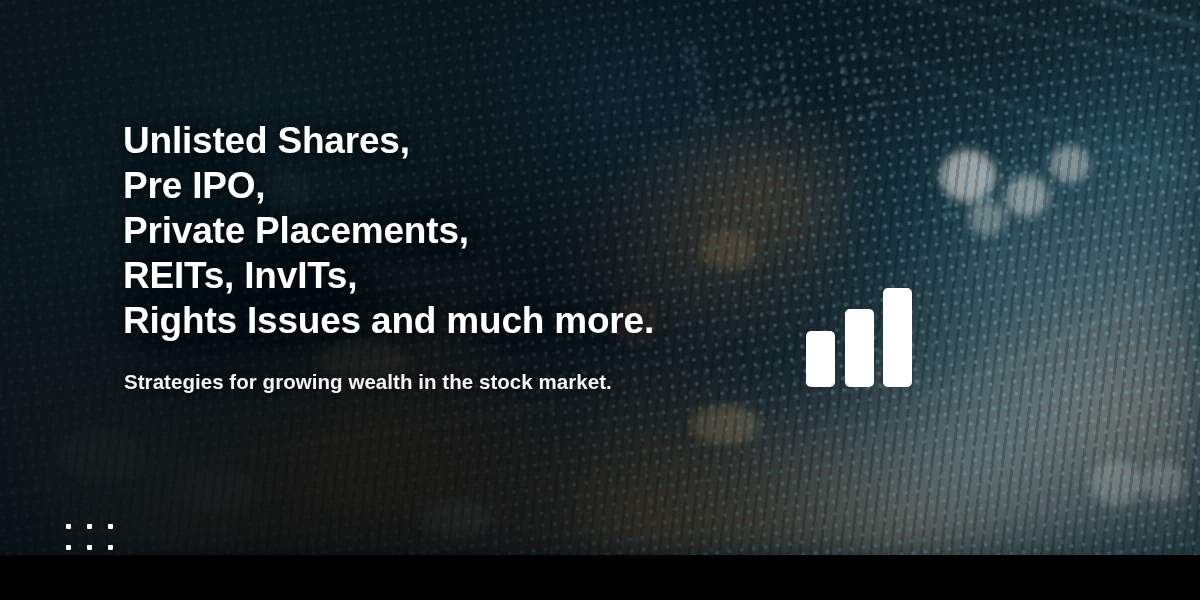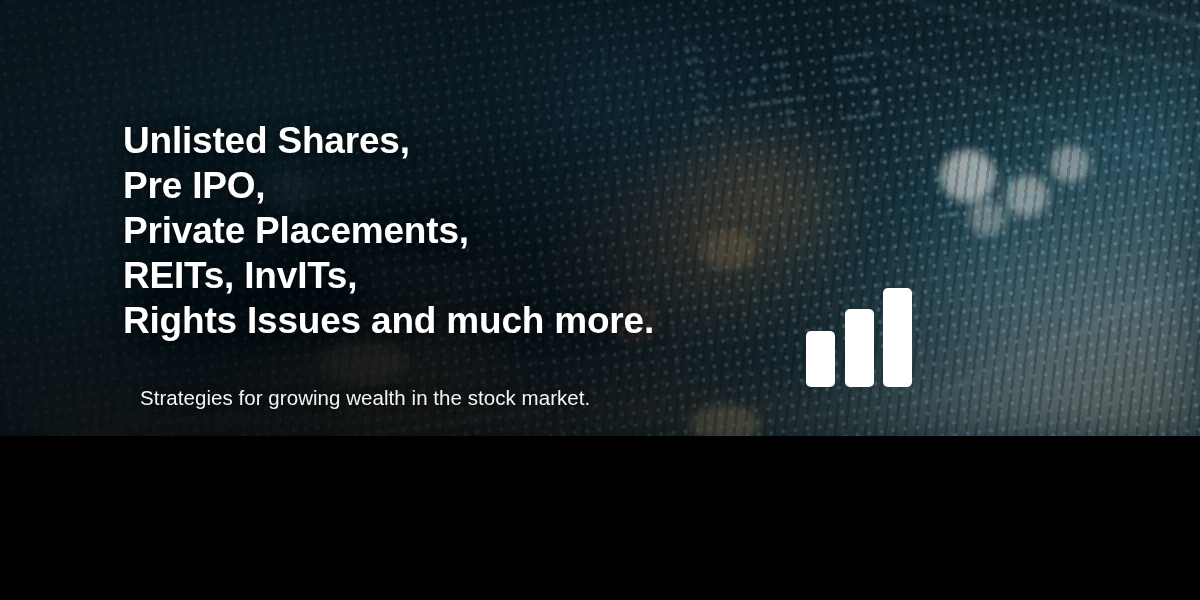--- a/index.html
+++ b/index.html
@@ -8,21 +8,21 @@
     padding: 0;
     background: #000;
   }
   body {
     font-family: "Liberation Sans", sans-serif;
   }
 
   .banner {
     position: relative;
     width: 1200px;
-    height: 436px;
+    height: 555px;
     overflow: hidden;
     background: #0d1a22;
     isolation: isolate;
   }
 
   
   .bg-layer {
     position: absolute;
     inset: 0;
     pointer-events: none;
@@ -175,24 +175,24 @@
     line-height: 45px;
     letter-spacing: -0.2px;
     white-space: pre;
     text-shadow: 0 1px 10px rgba(0,0,0,0.55), 0 0 26px rgba(0,0,0,0.35);
   }
 
   .subtitle {
     position: absolute;
     left: 124px;
     top: 369px;
-    margin: 16px;
+    margin: 0;
     color: #f2f4f5;
     font-family: "Liberation Sans", sans-serif;
-    font-weight: normal;
+    font-weight: bold;
     font-size: 20.5px;
     line-height: 26px;
     letter-spacing: 0.05px;
     white-space: pre;
     text-shadow: 0 1px 8px rgba(0,0,0,0.6);
   }
 
   
   .bar-chart {
     position: absolute;

